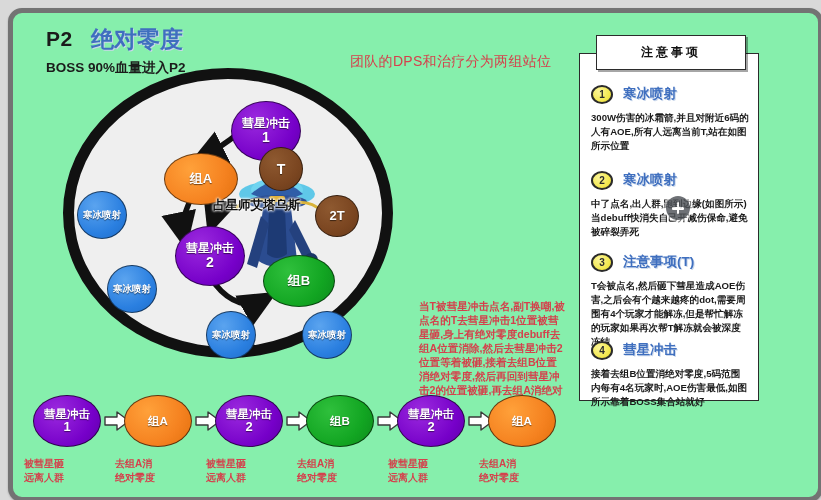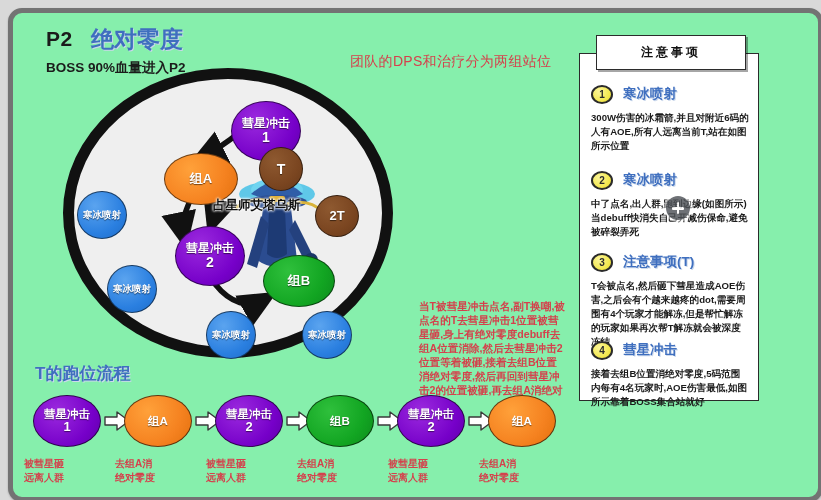--- a/index.html
+++ b/index.html
@@ -228,21 +228,20 @@
       <div class="node n-blue ice ice1">寒冰喷射</div>
       <div class="node n-blue ice ice2">寒冰喷射</div>
       <div class="node n-blue ice ice3">寒冰喷射</div>
       <div class="node n-blue ice ice4">寒冰喷射</div>
 
       <div class="boss-name">占星师艾塔乌斯</div>
     </div>
 
     <div class="mid-red">当T被彗星冲击点名,副T换嘲,被点名的T去彗星冲击1位置被彗星砸,身上有绝对零度debuff去组A位置消除,然后去彗星冲击2位置等着被砸,接着去组B位置消绝对零度,然后再回到彗星冲击2的位置被砸,再去组A消绝对零度</div>
 
-    <div class="flow-title">T的跑位流程</div>
     <div class="flow-row" id="flow-row">
         <div class="fnode n-purple" style="left: 6px;">
           <span>彗星冲击</span>
           <span class="num">1</span>
         </div>
         <div class="fcap" style="left: -3px;">
           <div>被彗星砸</div>
           <div>远离人群</div>
         </div>
         <div class="farrow" style="left: 77px;"><svg width="26" height="20" viewBox="0 0 26 20">

